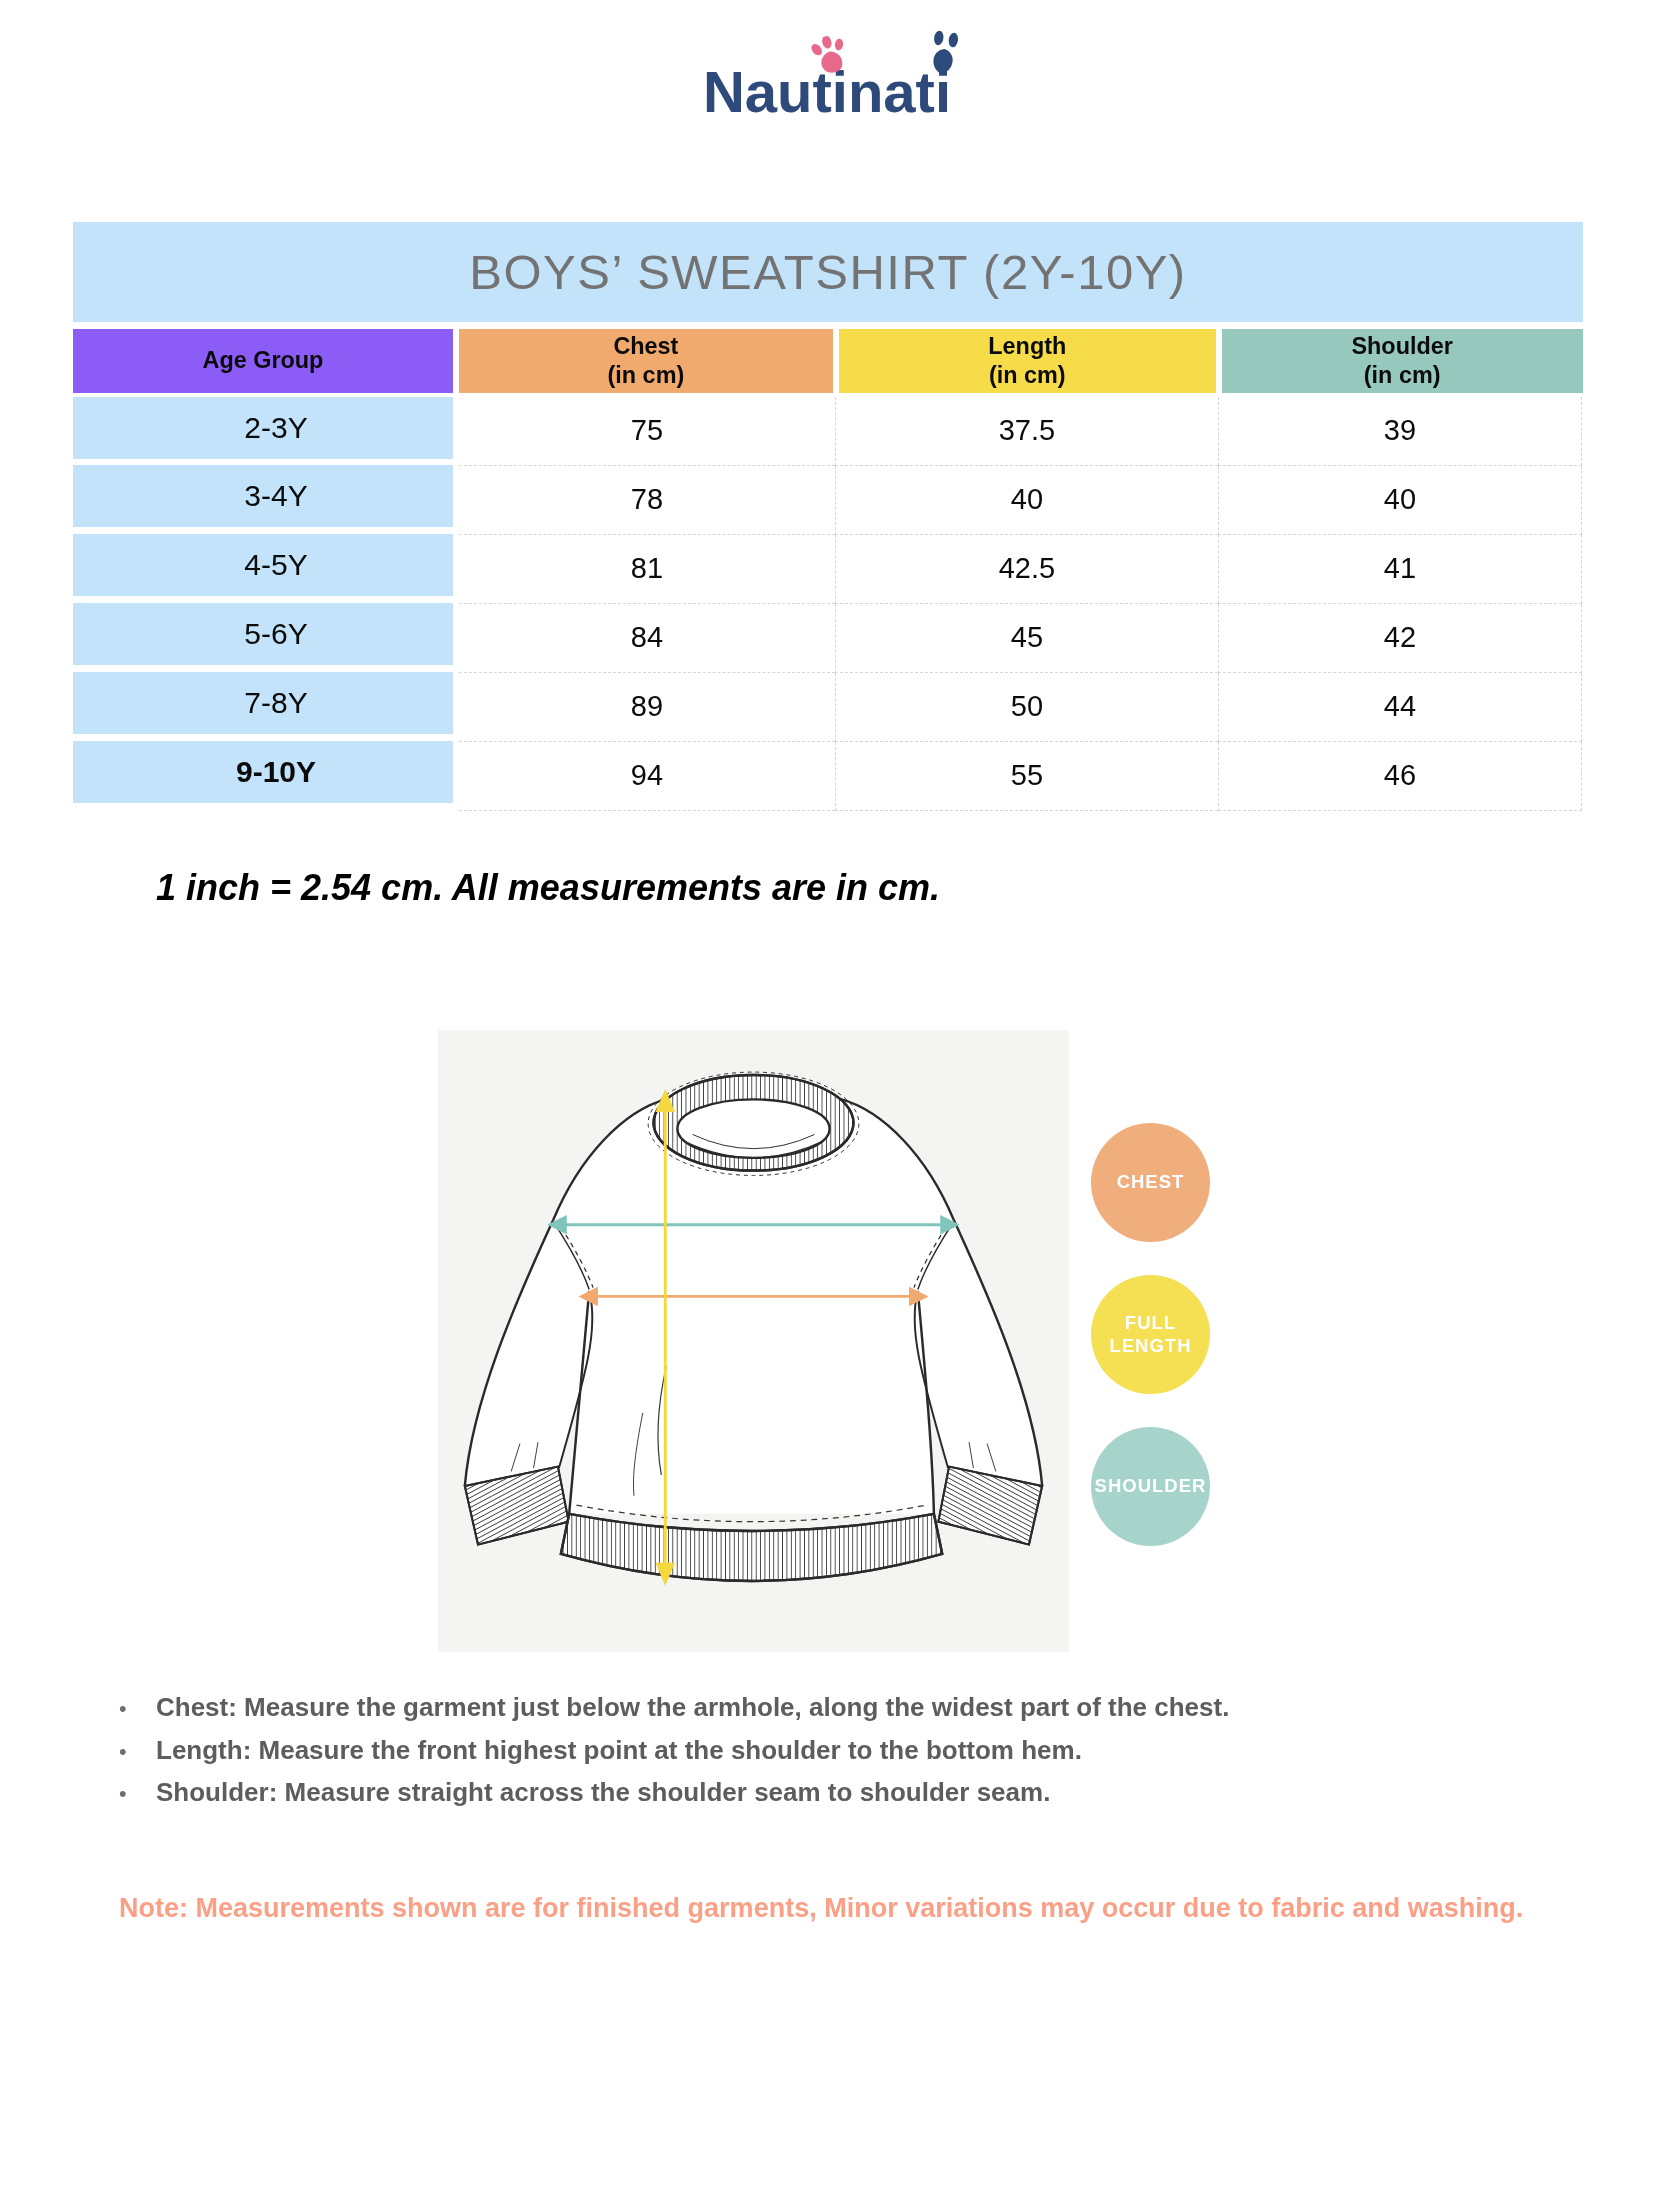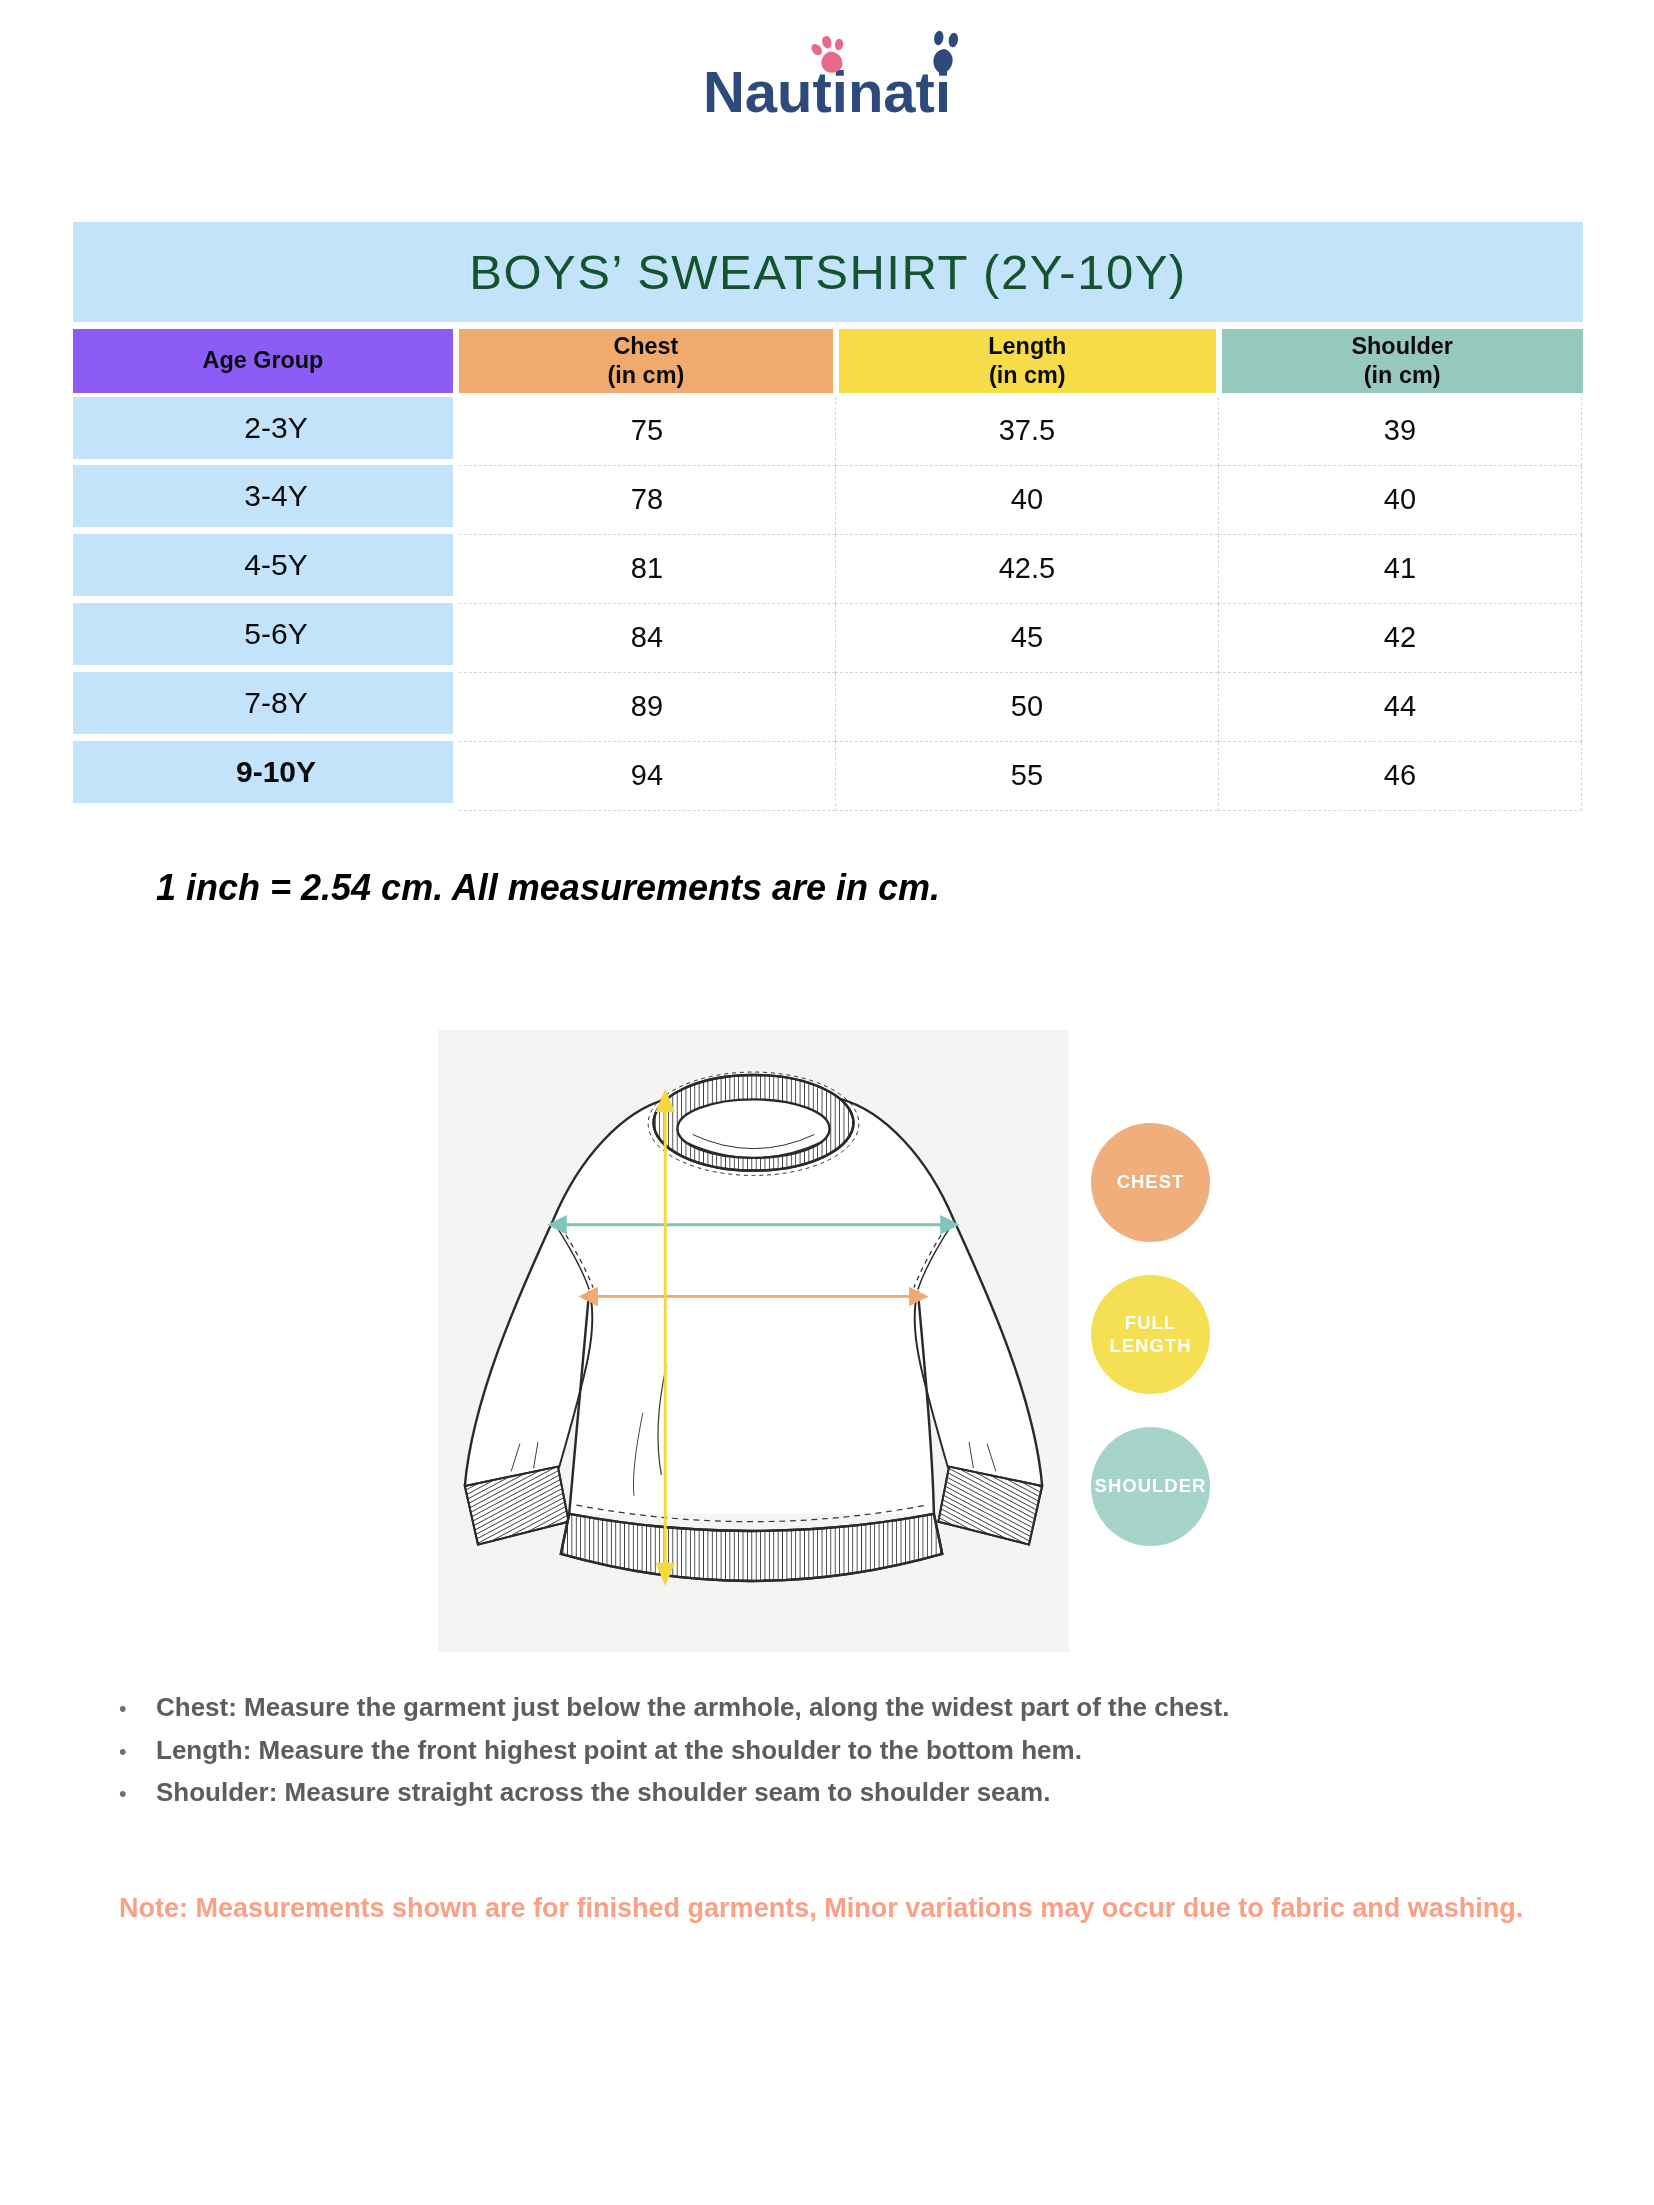--- a/index.html
+++ b/index.html
@@ -9,21 +9,21 @@
   
   .logo{position:absolute;top:58px;left:50%;transform:translateX(-50%);}
   .logo-text{font-size:58px;font-weight:bold;letter-spacing:0px;color:#2d4a7b;}
   .paw{position:absolute;}
   .paw-pink{width:39px;top:-22.4px;left:43%;transform:rotate(-14deg);}
   .paw-navy{width:42px;top:-27px;left:88.5%;transform:rotate(8deg);}
 
   
   .size-table{position:absolute;left:73px;top:222px;width:1510px;}
   .title-bar{height:100px;background:#c2e3f9;display:flex;align-items:center;justify-content:center;
-             font-size:49px;letter-spacing:1.5px;color:#14532d;margin-bottom:6.8px;}
+             font-size:49px;letter-spacing:1.5px;color:#737373;margin-bottom:6.8px;}
   .header-row{display:grid;grid-template-columns:380px 374px 377px 361px;column-gap:5.9px;margin-bottom:3.9px;}
   .header-cell{height:64px;display:flex;flex-direction:column;align-items:center;justify-content:center;
                font-size:23.4px;font-weight:bold;line-height:1.25;color:#0b0b0b;text-align:center;}
   .table-body{display:flex;}
   .age-col{width:380px;}
   .age-cell{height:62px;margin-bottom:6.8px;background:#c2e3f9;display:flex;align-items:center;justify-content:center;
             font-size:30px;color:#0b0b0b;padding-left:26px;}
   .age-cell:last-child{margin-bottom:0;font-weight:bold;}
   .data-grid{margin-left:5.9px;display:grid;grid-template-columns:376px 383px 364px;grid-auto-rows:69px;}
   .data-cell{display:flex;align-items:center;justify-content:center;font-size:29px;color:#0b0b0b;

